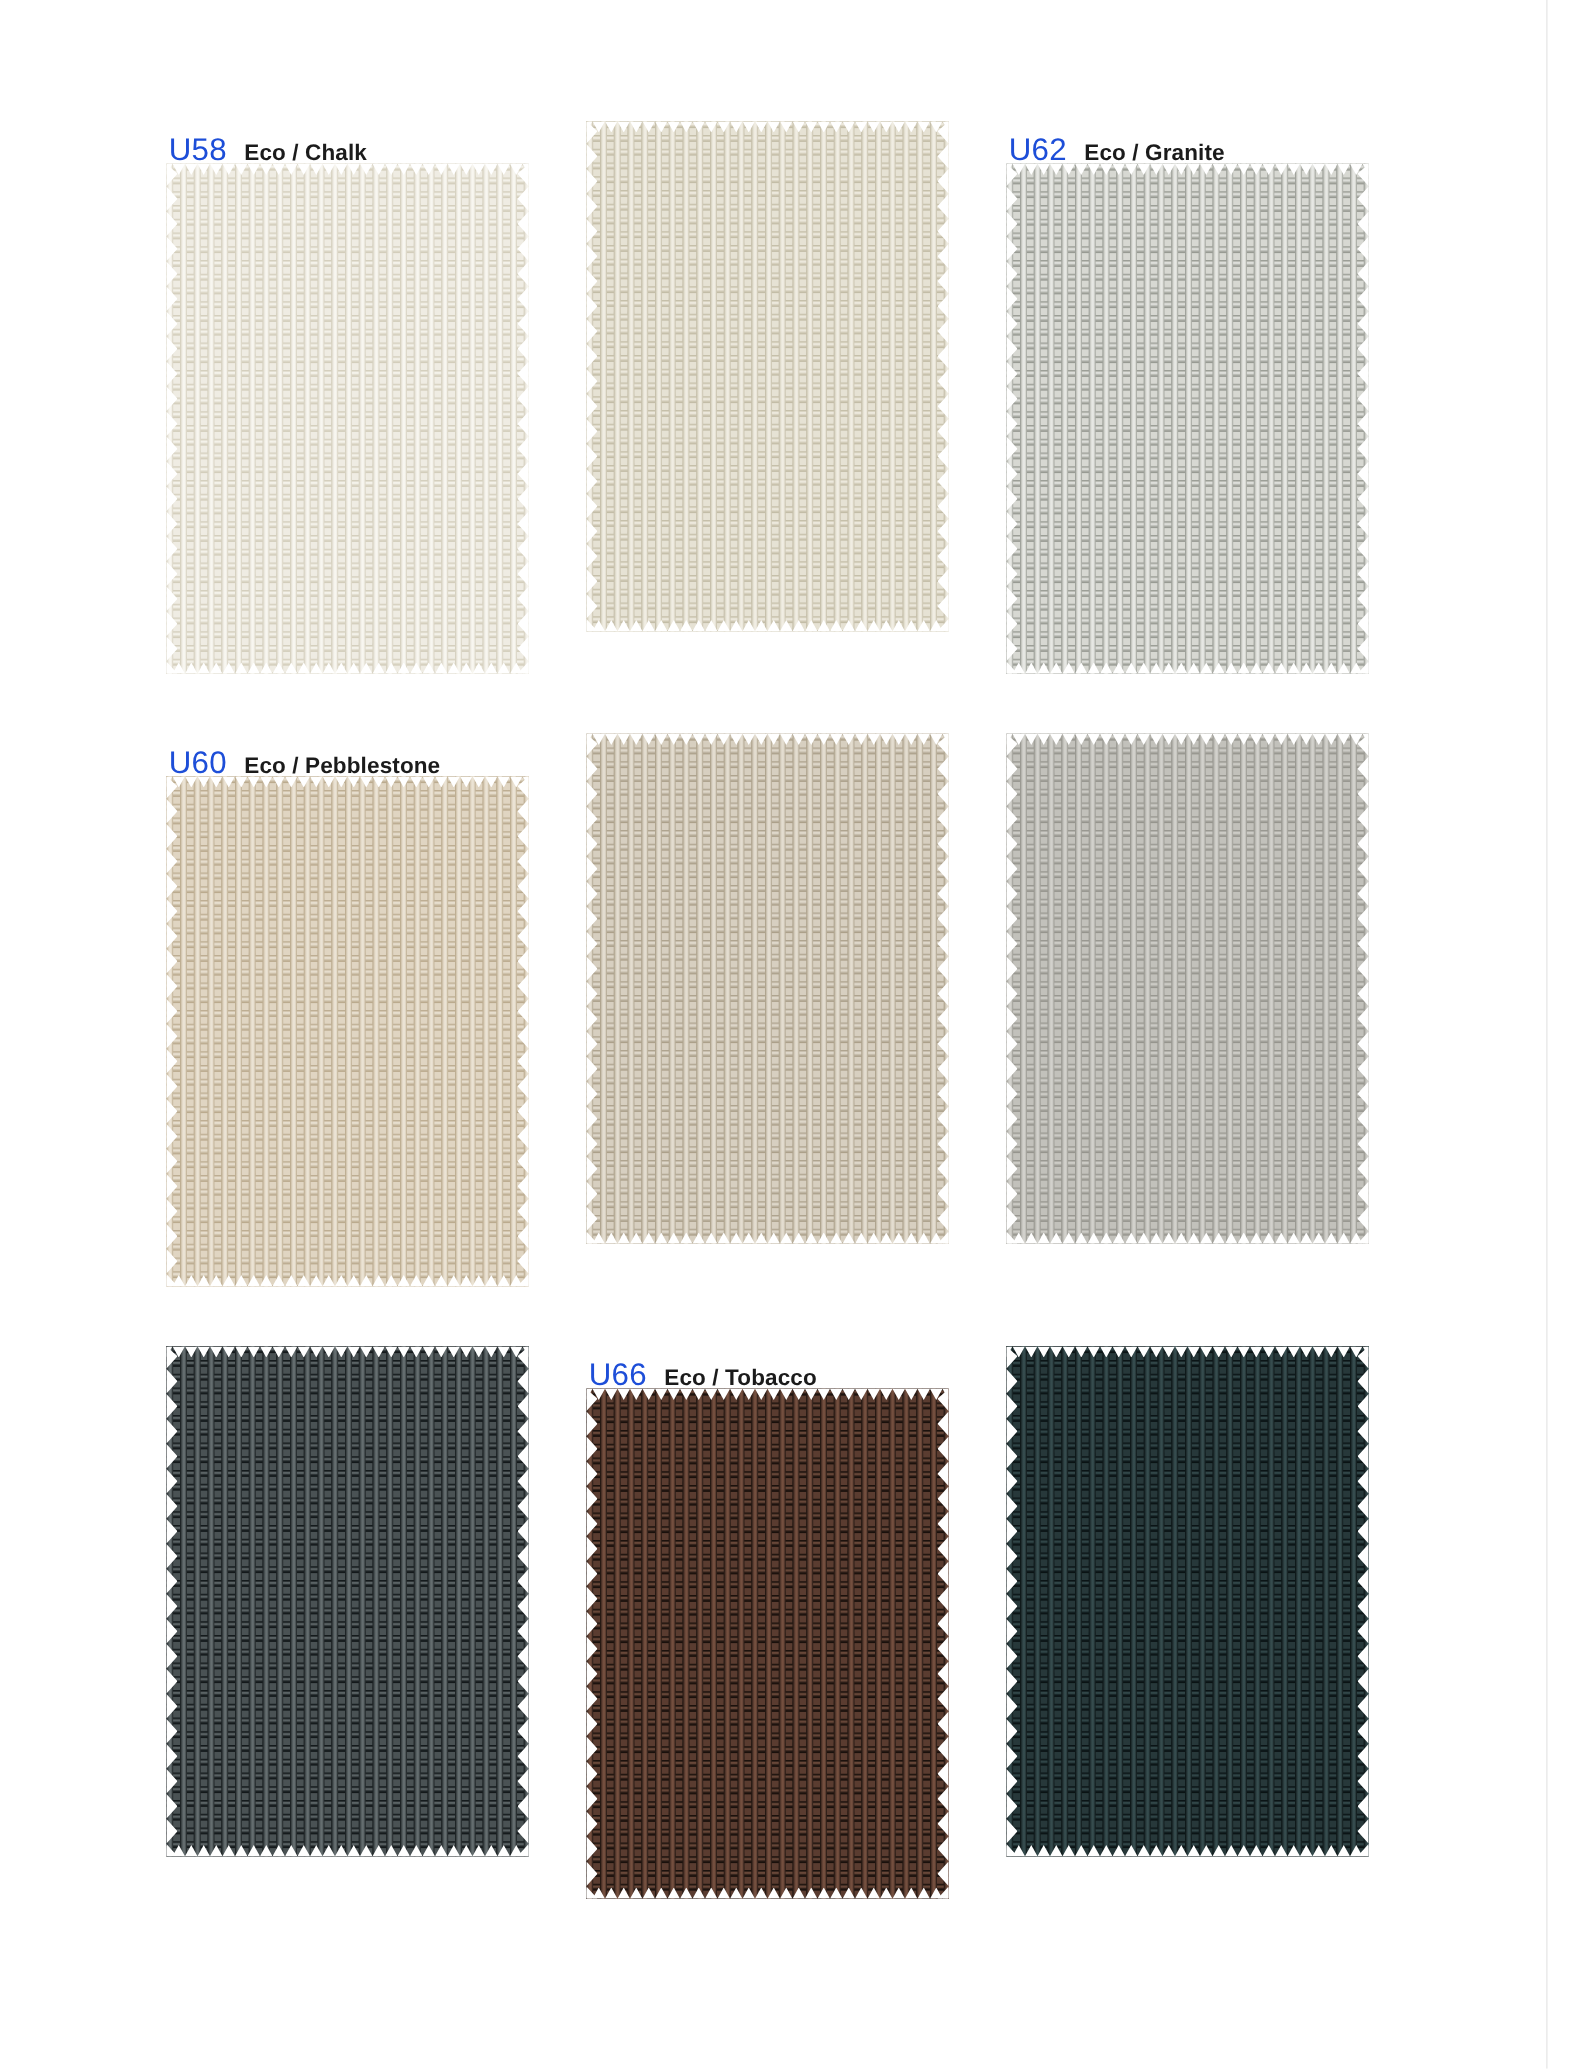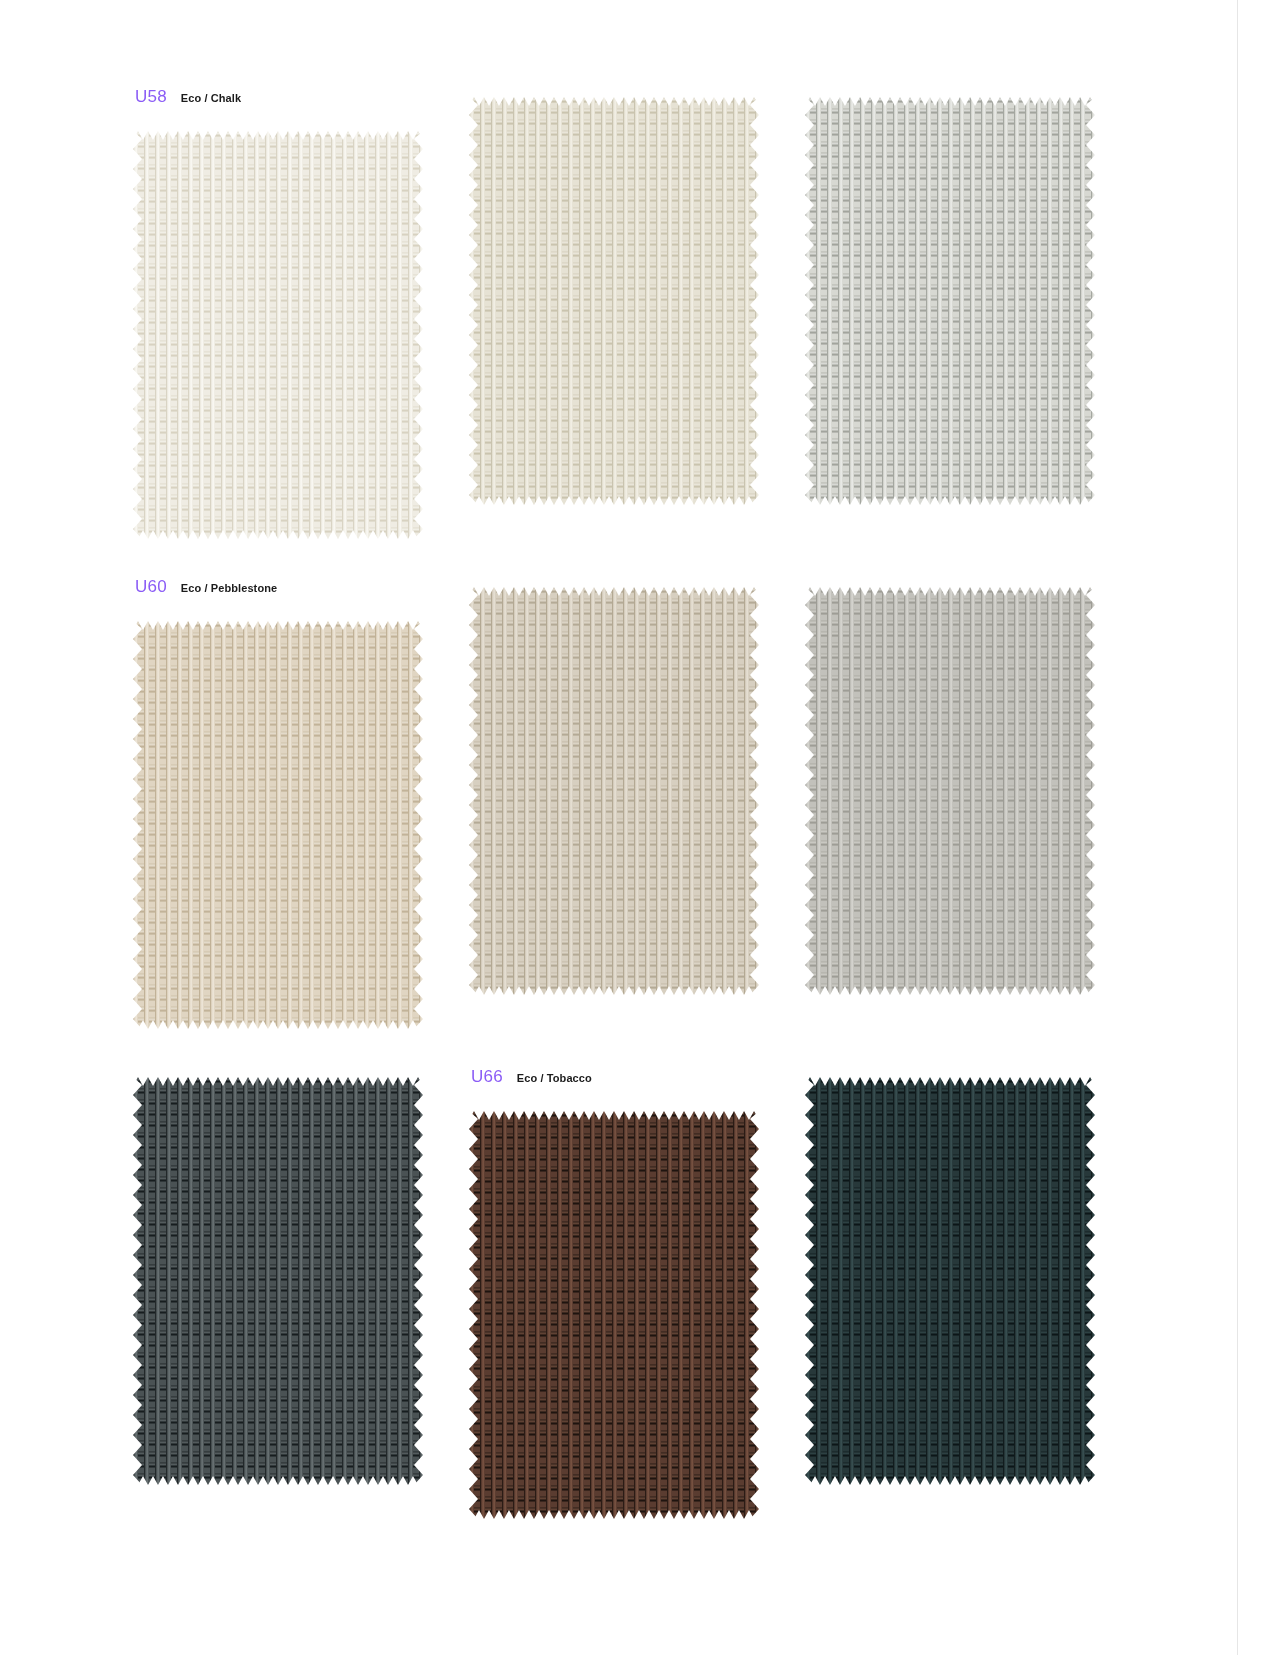--- a/index.html
+++ b/index.html
@@ -46,29 +46,30 @@
 
   .cell-head {
     display: flex;
     align-items: baseline;
     gap: 14px;
     height: 34px;
     padding-left: 2px;
   }
 
   .code {
-    font-size: 17px;
+    font-size: 25px;
     font-weight: 400;
-    color: #8b5cf6;
+    color: #1d4ed8;
     letter-spacing: 0.2px;
     line-height: 1;
+    margin-top: 20px;
   }
 
   .name {
-    font-size: 11px;
+    font-size: 18px;
     font-weight: 700;
     color: #1b1b1b;
     letter-spacing: 0.1px;
     line-height: 1;
   }
 
   
   .swatch-wrap {
     position: relative;
     width: 290px;
@@ -183,20 +184,24 @@
       <div class="cell">
         <div class="swatch-wrap">
           <div class="swatch" style="background-color: rgb(210, 204, 184); background-image: repeating-linear-gradient(90deg, rgb(189, 182, 159) 0px, rgb(230, 226, 212) 1.6px, rgb(244, 241, 232) 3.2px, rgb(230, 226, 212) 4.6px, rgb(189, 182, 159) 5.5px, rgba(0, 0, 0, 0) 5.5px, rgba(0, 0, 0, 0) 11px), repeating-linear-gradient(0deg, rgb(189, 182, 159) 0px, rgb(210, 204, 184) 1.6px, rgb(244, 241, 232) 3.2px, rgb(210, 204, 184) 4.6px, rgb(189, 182, 159) 5.5px, rgba(0, 0, 0, 0) 5.5px, rgba(0, 0, 0, 0) 11px), repeating-linear-gradient(90deg, rgba(0, 0, 0, 0) 0px, rgba(0, 0, 0, 0) 5.5px, rgb(230, 226, 212) 5.5px, rgb(230, 226, 212) 11px), repeating-linear-gradient(0deg, rgba(0, 0, 0, 0.1) 0px, rgba(0, 0, 0, 0) 2px, rgba(255, 255, 255, 0.08) 4px, rgba(0, 0, 0, 0) 5.5px); background-size: 11px 11px, 11px 11px, 11px 11px, 11px 11px; background-position: 0px 0px, 5.5px 5.5px, 0px 5.5px, 0px 0px;"></div>
           <div class="pink-top"></div>
           <div class="pink-bottom"></div>
           <div class="pink-left"></div>
           <div class="pink-right"></div>
         </div>
       </div>
       <div class="cell">
+        <div class="cell-head">
+          <span class="code">U62</span>
+          <span class="name">Eco / Granite</span>
+        </div>
         <div class="swatch-wrap">
           <div class="swatch" style="background-color: rgb(174, 176, 168); background-image: repeating-linear-gradient(90deg, rgb(142, 145, 138) 0px, rgb(215, 216, 210) 1.6px, rgb(236, 237, 234) 3.2px, rgb(215, 216, 210) 4.6px, rgb(142, 145, 138) 5.5px, rgba(0, 0, 0, 0) 5.5px, rgba(0, 0, 0, 0) 11px), repeating-linear-gradient(0deg, rgb(142, 145, 138) 0px, rgb(174, 176, 168) 1.6px, rgb(236, 237, 234) 3.2px, rgb(174, 176, 168) 4.6px, rgb(142, 145, 138) 5.5px, rgba(0, 0, 0, 0) 5.5px, rgba(0, 0, 0, 0) 11px), repeating-linear-gradient(90deg, rgba(0, 0, 0, 0) 0px, rgba(0, 0, 0, 0) 5.5px, rgb(215, 216, 210) 5.5px, rgb(215, 216, 210) 11px), repeating-linear-gradient(0deg, rgba(0, 0, 0, 0.1) 0px, rgba(0, 0, 0, 0) 2px, rgba(255, 255, 255, 0.08) 4px, rgba(0, 0, 0, 0) 5.5px); background-size: 11px 11px, 11px 11px, 11px 11px, 11px 11px; background-position: 0px 0px, 5.5px 5.5px, 0px 5.5px, 0px 0px;"></div>
           <div class="pink-top"></div>
           <div class="pink-bottom"></div>
           <div class="pink-left"></div>
           <div class="pink-right"></div>
         </div>
       </div>
       <div class="cell">
         <div class="cell-head">

